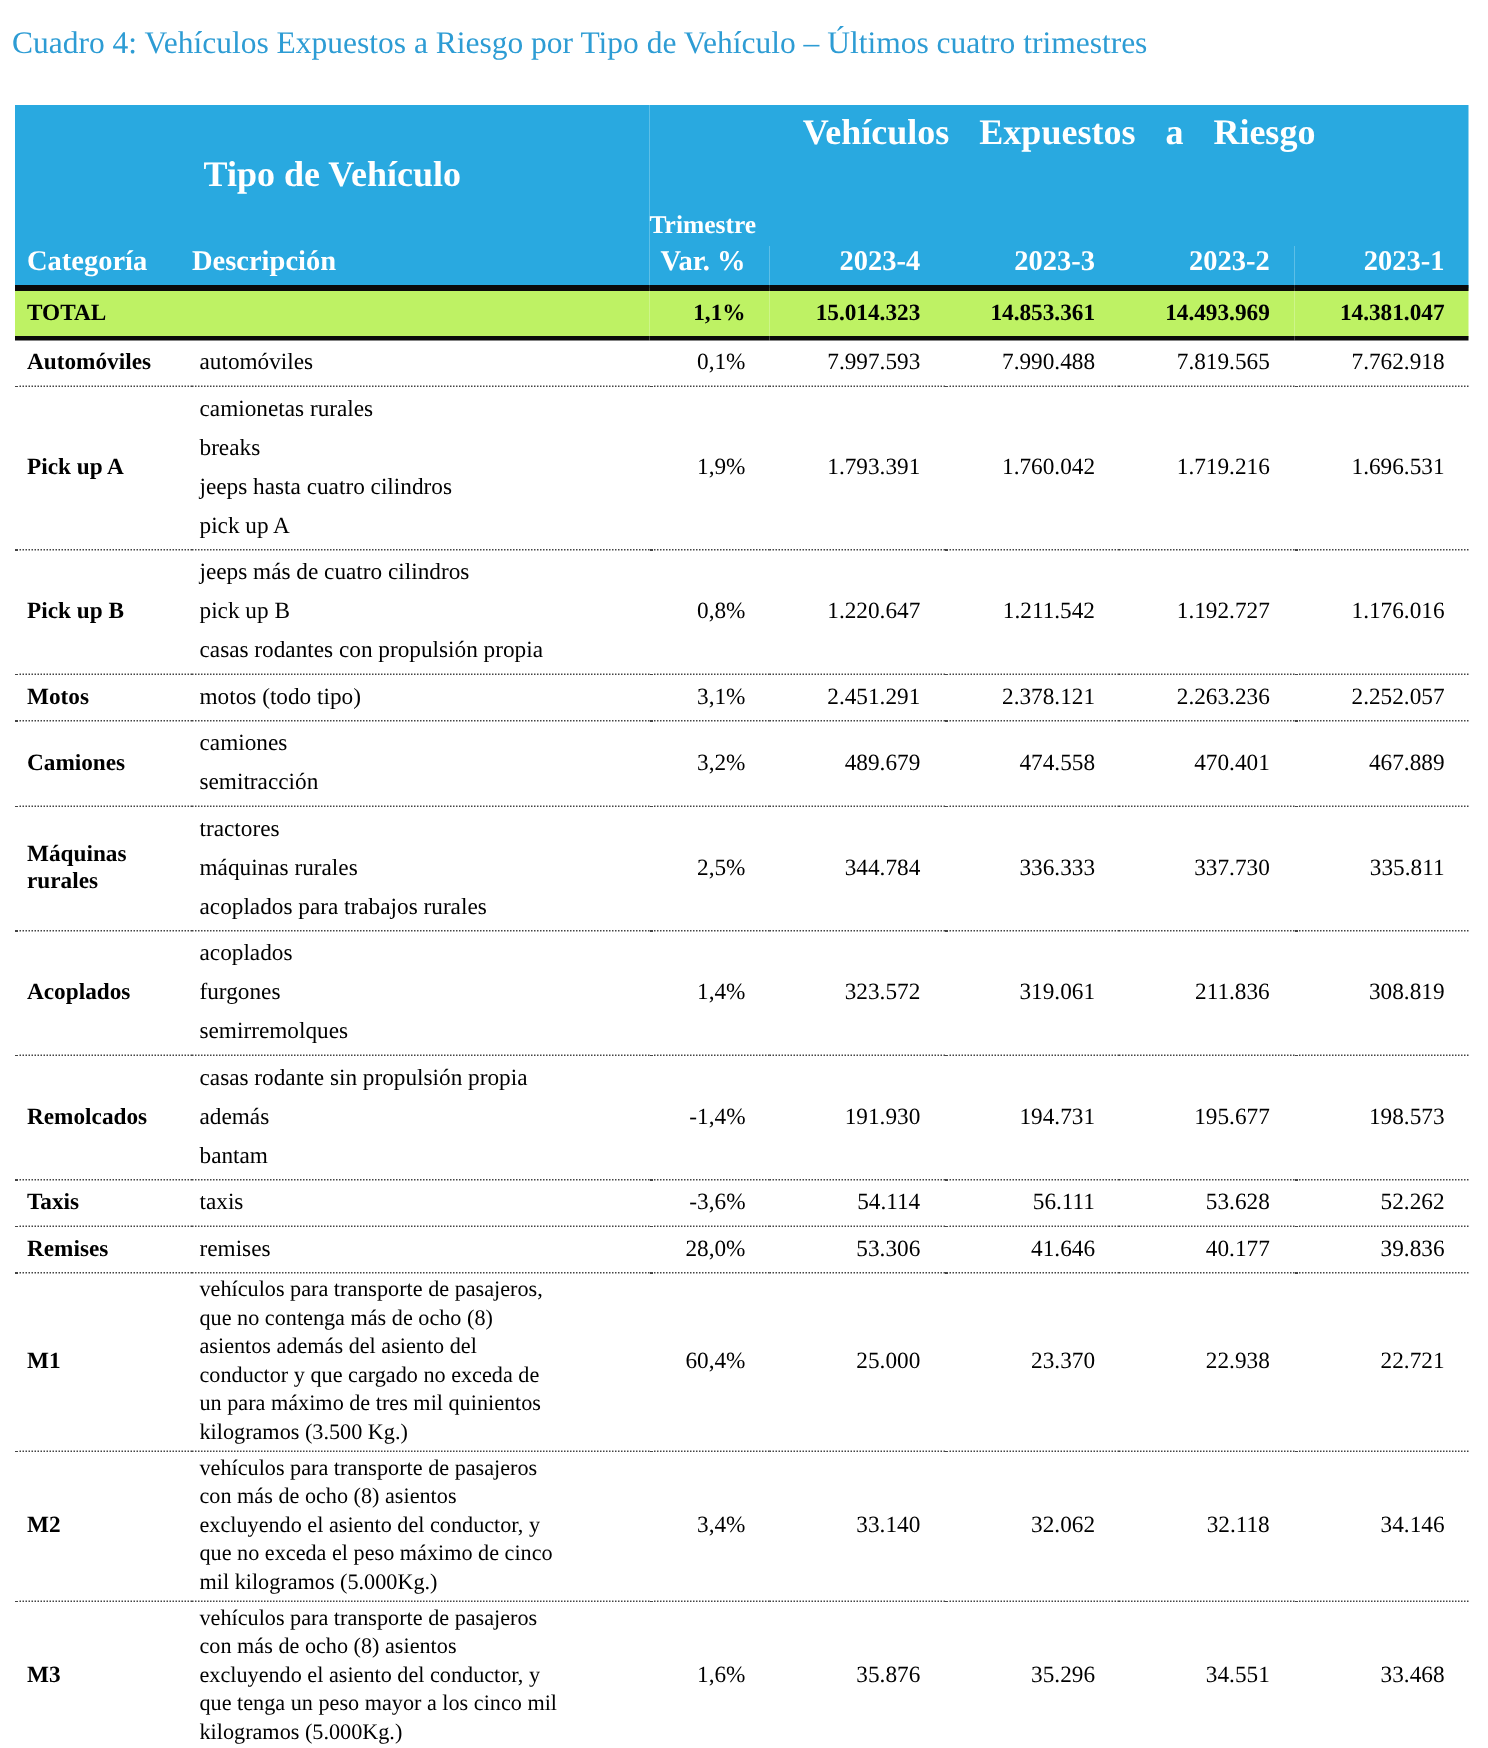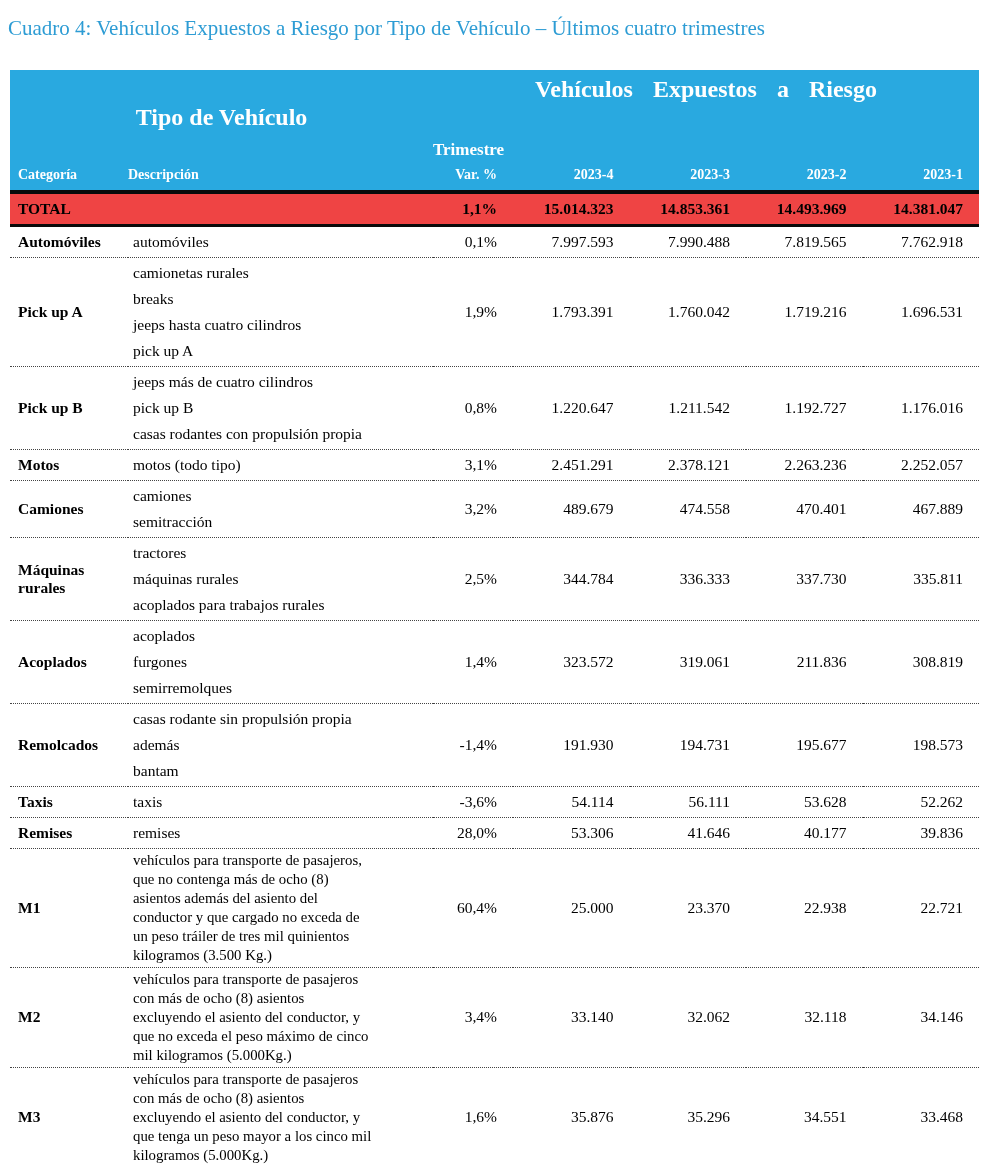--- a/index.html
+++ b/index.html
@@ -49,32 +49,32 @@
     margin-top: 15px;
   }
   thead tr.h-row2 th.h-trimestre {
     vertical-align: bottom;
     text-align: left;
     font-size: 17px;
     padding-bottom: 4px;
     height: 36px;
   }
   thead tr.h-row3 th {
-    font-size: 14px;
+    font-size: 19px;
     height: 28px;
     vertical-align: middle;
     padding-bottom: 4px;
   }
   thead tr.h-row3 th.a-left  { text-align: left; }
   thead tr.h-row3 th.a-right { text-align: right; padding-right: 16px; }
   th.pad-left { padding-left: 8px; }
   thead { border-bottom: 4px solid #0a0a0a; }
 
   tr.total-row {
-    background: #ef4444;
+    background: #bef264;
     font-weight: bold;
     border-bottom: 3px solid #0a0a0a;
   }
   tr.total-row td { height: 33px; vertical-align: middle; font-size: 15.5px; }
 
   td.cat-cell {
     font-weight: bold;
     text-align: left;
     padding-left: 8px;
     padding-right: 6px;
@@ -257,21 +257,21 @@
           <td class="num-cell">40.177</td>
           <td class="num-cell">39.836</td>
         </tr>
         <tr class="data-row">
           <td class="cat-cell">M1</td>
           <td class="desc-cell">
             <div class="desc-line-para">vehículos para transporte de pasajeros,</div>
             <div class="desc-line-para">que no contenga más de ocho (8)</div>
             <div class="desc-line-para">asientos además del asiento del</div>
             <div class="desc-line-para">conductor y que cargado no exceda de</div>
-            <div class="desc-line-para">un peso tráiler de tres mil quinientos</div>
+            <div class="desc-line-para">un para máximo de tres mil quinientos</div>
             <div class="desc-line-para">kilogramos (3.500 Kg.)</div>
           </td>
           <td class="num-cell">60,4%</td>
           <td class="num-cell">25.000</td>
           <td class="num-cell">23.370</td>
           <td class="num-cell">22.938</td>
           <td class="num-cell">22.721</td>
         </tr>
         <tr class="data-row">
           <td class="cat-cell">M2</td>

